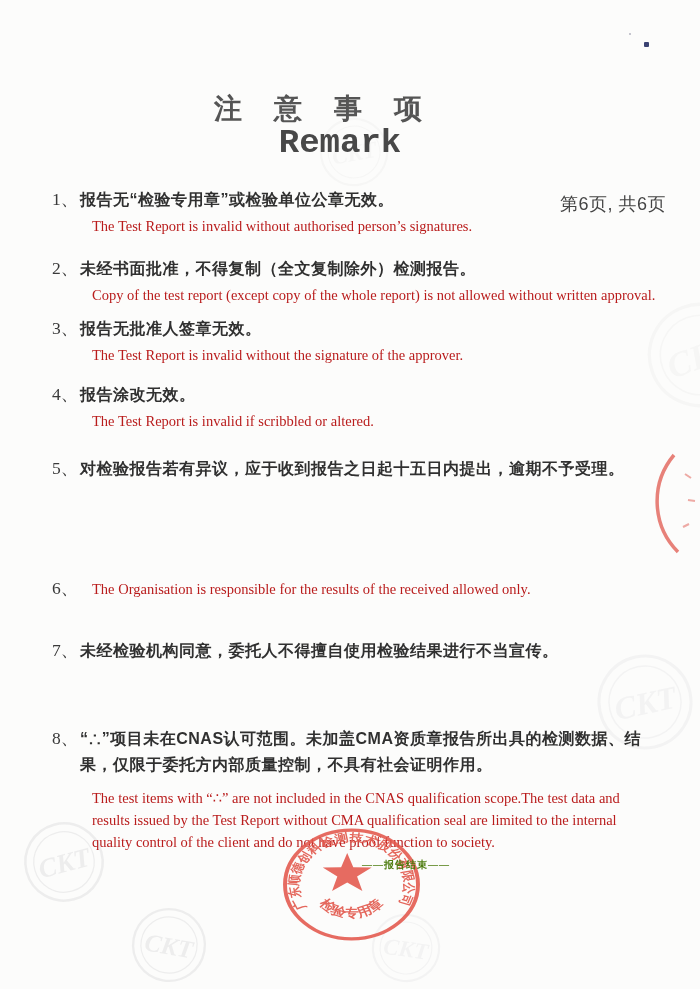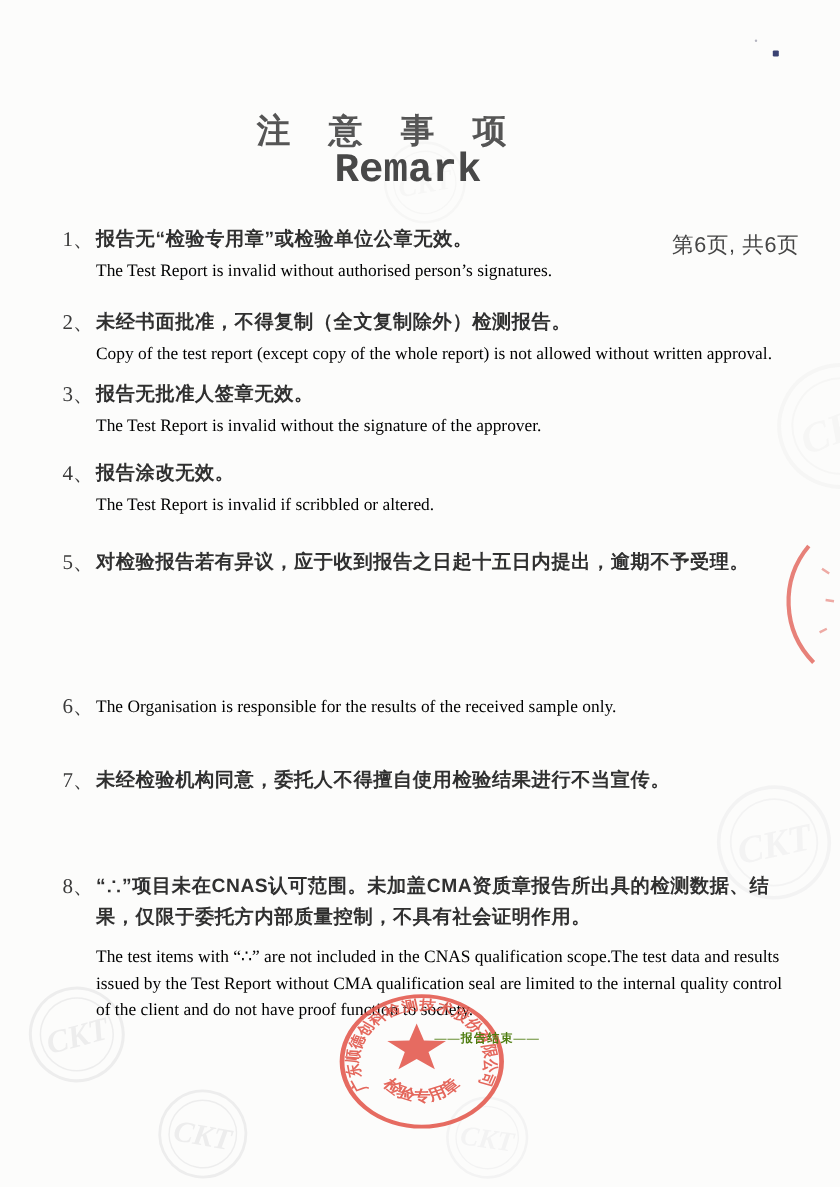--- a/index.html
+++ b/index.html
@@ -34,21 +34,21 @@
     flex:none;width:28px;font-family:"Liberation Serif","DejaVu Serif",serif;
     font-size:17.5px;color:#3a3a3a;line-height:25px;
   }
   .txt{flex:1;}
   .cn{
     font-size:16px;font-weight:700;color:#303030;line-height:26px;
     letter-spacing:0.5px;
   }
   .en{
     font-family:"Liberation Serif","DejaVu Serif",serif;
-    font-size:14.5px;color:#000000;line-height:22px;margin-top:2px;
+    font-size:14.5px;color:#b91c1c;line-height:22px;margin-top:2px;margin-left:12px;
   }
   .en.gap{margin-top:20px;}
   .en.gap8{margin-top:9px;}
 
   
   .stamp{position:absolute;left:280px;top:826px;width:143px;height:117px;}
   .end-note{
     position:absolute;left:294px;top:858px;width:156px;text-align:right;
     font-size:10px;font-weight:700;color:#4d7c0f;letter-spacing:1px;
     font-family:"Liberation Serif","DejaVu Serif",serif;
@@ -145,21 +145,21 @@
   <div class="item" style="top:456px;">
     <span class="num">5、</span>
     <div class="txt">
       <div class="cn">对检验报告若有异议，应于收到报告之日起十五日内提出，逾期不予受理。</div>
     </div>
   </div>
 
   <div class="item" style="top:576px;">
     <span class="num">6、</span>
     <div class="txt">
-      <div class="en">The Organisation is responsible for the results of the received sample only.</div>
+      <div class="en">The Organisation is responsible for the results of the received allowed only.</div>
     </div>
   </div>
 
   <div class="item" style="top:638px;">
     <span class="num">7、</span>
     <div class="txt">
       <div class="cn">未经检验机构同意，委托人不得擅自使用检验结果进行不当宣传。</div>
     </div>
   </div>
 

